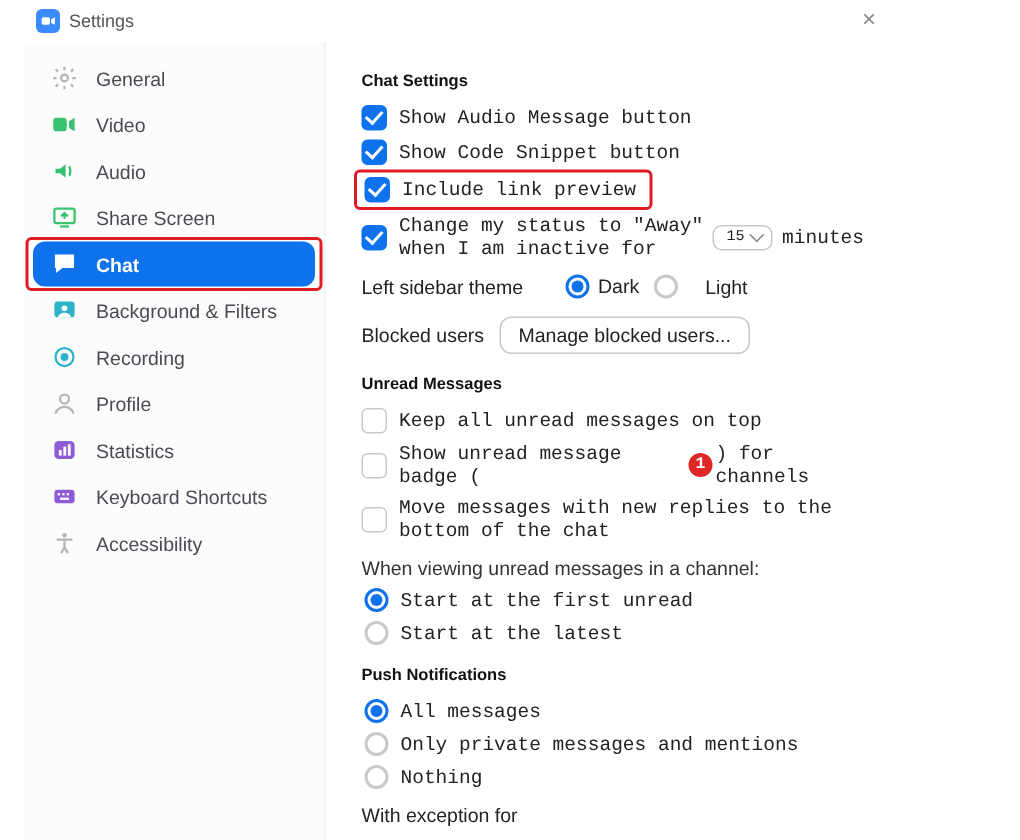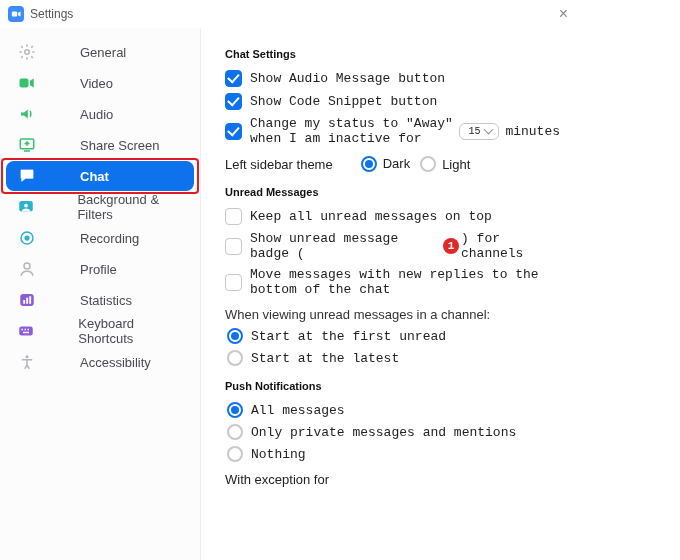--- a/index.html
+++ b/index.html
@@ -1,25 +1,25 @@
 <!DOCTYPE html>
 <html><head>
 <meta charset="utf-8">
 <style>
   * { box-sizing: border-box; margin: 0; padding: 0; }
   html, body { width: 680px; height: 560px; font-family: -apple-system, "Segoe UI", Arial, sans-serif; font-size: 13px; color: #232333; background: #fff; overflow: hidden; }
-  .window { width: 580px; height: 560px; display: flex; flex-direction: column; }
+  .window { width: 580px; height: 560px; display: flex; flex-direction: column; margin-left: 16px; }
   .titlebar { height: 28px; display: flex; align-items: center; padding: 0 8px; border-bottom: 0; font-size: 12px; color: #555; }
   .titlebar .app-icon { width: 16px; height: 16px; background: #3a8cff; border-radius: 4px; display: flex; align-items: center; justify-content: center; margin-right: 6px; }
   .titlebar .app-icon svg { width: 10px; height: 10px; }
   .titlebar .spacer { flex: 1; }
   .titlebar .close { font-size: 16px; color: #888; cursor: pointer; padding: 0 4px; }
   .body { flex: 1; display: flex; min-height: 0; }
   .sidebar { width: 200px; padding: 8px 6px; border-right: 0; background:#fcfcfd;}
-  .sidebar-item { display: flex; align-items: center; height: 30px; padding: 0 10px; border-radius: 8px; cursor: pointer; margin: 1px 0; color:#4a4a55;gap:32px; }
+  .sidebar-item { display: flex; align-items: center; height: 30px; padding: 0 10px; border-radius: 8px; cursor: pointer; margin: 1px 0; color:#4a4a55; }
   .sidebar-item .ic { width: 22px; height: 22px; display:flex; align-items:center; justify-content:center; margin-right: 10px; }
   .sidebar-item.active { background: #0e72ed; color: #ffffff; }
   .sidebar-item.active .ic svg * { stroke:#fff; fill:#fff; }
   .hl { position: relative; }
   .hl::after { content:""; position:absolute; inset:-3px -5px; border:2px solid #e01b24; border-radius:4px; pointer-events:none; }
   .content { flex:1; padding: 14px 20px 10px 24px; overflow-y:auto; font-size:13px; color:#222; border-left: 1px solid #eee;}
   h3 { font-size: 11px; font-weight: 700; margin: 6px 0 10px; color:#111; }
   .row { display:flex; align-items:center; margin: 6px 0; font-size:13px; color:#222;font-family:Liberation Mono, monospace; }
   .row label, .row span.lbl { margin-left: 8px; }
   .cbox { width:17px; height:17px; border-radius:4px; border:1px solid #c8c8cc; background:#fff; display:inline-flex; align-items:center; justify-content:center; flex-shrink:0; }
@@ -169,37 +169,47 @@
         <h3>Chat Settings</h3>
         <div class="row">
           <span class="cbox checked"></span>
           <span class="lbl">Show Audio Message button</span>
         </div>
         <div class="row">
           <span class="cbox checked"></span>
           <span class="lbl">Show Code Snippet button</span>
         </div>
         <div class="row">
+          <span class="hl-row hl">
+            <span class="cbox checked"></span>
+            <span class="lbl">Include link preview</span>
+          </span>
+        </div>
+        <div class="row">
           <span class="cbox checked"></span>
           <span class="lbl">Change my status to "Away" when I am inactive for</span>
           <span class="select">
               <span>15</span>
             </span>
           <span>minutes</span>
         </div>
         <div class="inline-row">
           <span>Left sidebar theme</span>
           <span style="display:flex;gap:6px;margin-left:18px">
             <span class="radio sel"></span>
             <span>Dark</span>
           </span>
-          <span style="display:flex;align-items:center;gap:6px">
+          <span style="display:flex;align-items:center;gap:18px">
             <span class="radio"></span>
             <span>Light</span>
           </span>
+        </div>
+        <div class="inline-row">
+          <span>Blocked users</span>
+          <span class="btn">Manage blocked users...</span>
         </div>
       </div>
 
       <div class="group">
         <h3>Unread Messages</h3>
         <div class="row">
           <span class="cbox"></span>
           <span class="lbl">Keep all unread messages on top</span>
         </div>
         <div class="row">

